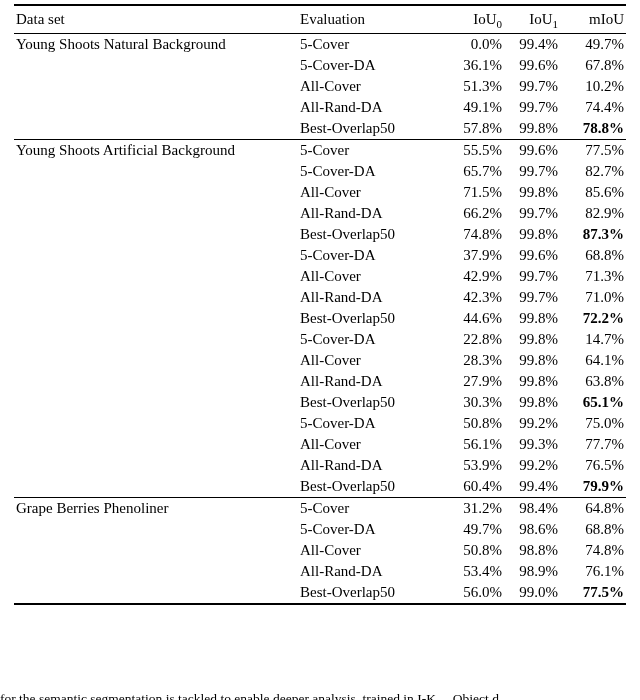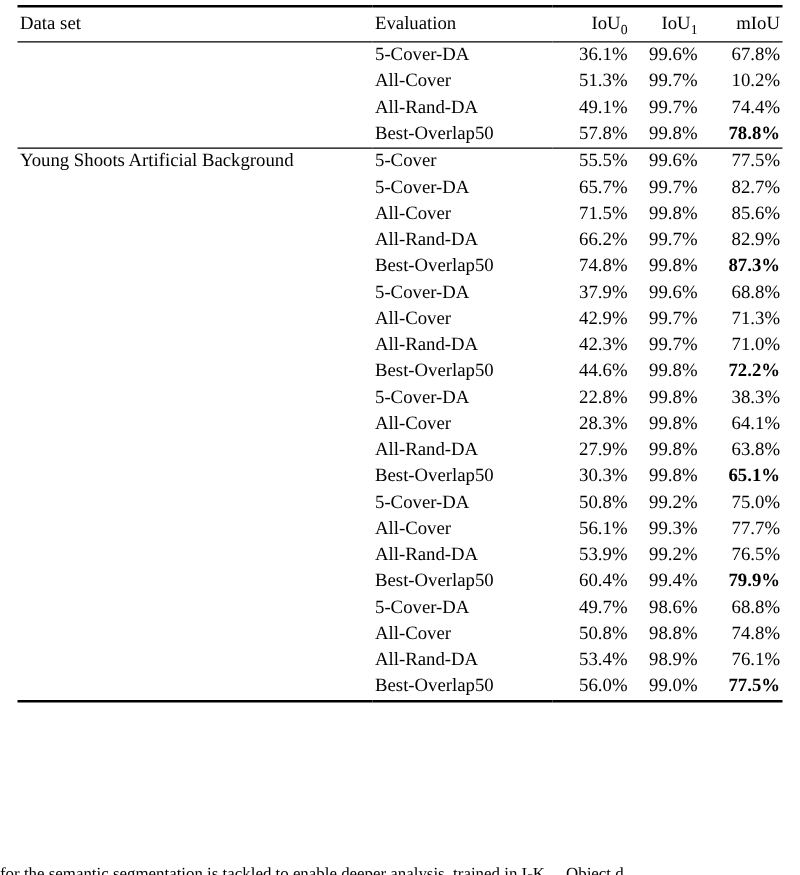--- a/index.html
+++ b/index.html
@@ -83,20 +83,27 @@
     <thead>
       <tr>
         <th>Data set</th>
         <th>Evaluation</th>
         <th class="num"><span>IoU</span><sub>0</sub></th>
         <th class="num"><span>IoU</span><sub>1</sub></th>
         <th class="num">mIoU</th>
       </tr>
     </thead>
     <tbody>
+        <tr class="group-start">
+    <td>Young Shoots Natural Background</td>
+    <td>5-Cover</td>
+    <td class="num">0.0%</td>
+    <td class="num">99.4%</td>
+    <td class="num">49.7%</td>
+  </tr>
         <tr>
     <td></td>
     <td>5-Cover-DA</td>
     <td class="num">36.1%</td>
     <td class="num">99.6%</td>
     <td class="num">67.8%</td>
   </tr>
         <tr>
     <td></td>
     <td>All-Cover</td>
@@ -179,21 +186,21 @@
     <td>Best-Overlap50</td>
     <td class="num">44.6%</td>
     <td class="num">99.8%</td>
     <td class="num best">72.2%</td>
   </tr>
         <tr>
     <td></td>
     <td>5-Cover-DA</td>
     <td class="num">22.8%</td>
     <td class="num">99.8%</td>
-    <td class="num">38.3%</td>
+    <td class="num">14.7%</td>
   </tr>
         <tr>
     <td></td>
     <td>All-Cover</td>
     <td class="num">28.3%</td>
     <td class="num">99.8%</td>
     <td class="num">64.1%</td>
   </tr>
         <tr>
     <td></td>
@@ -229,20 +236,27 @@
     <td class="num">53.9%</td>
     <td class="num">99.2%</td>
     <td class="num">76.5%</td>
   </tr>
         <tr>
     <td></td>
     <td>Best-Overlap50</td>
     <td class="num">60.4%</td>
     <td class="num">99.4%</td>
     <td class="num best">79.9%</td>
+  </tr>
+        <tr class="group-start">
+    <td>Grape Berries Phenoliner</td>
+    <td>5-Cover</td>
+    <td class="num">31.2%</td>
+    <td class="num">98.4%</td>
+    <td class="num">64.8%</td>
   </tr>
         <tr>
     <td></td>
     <td>5-Cover-DA</td>
     <td class="num">49.7%</td>
     <td class="num">98.6%</td>
     <td class="num">68.8%</td>
   </tr>
         <tr>
     <td></td>

